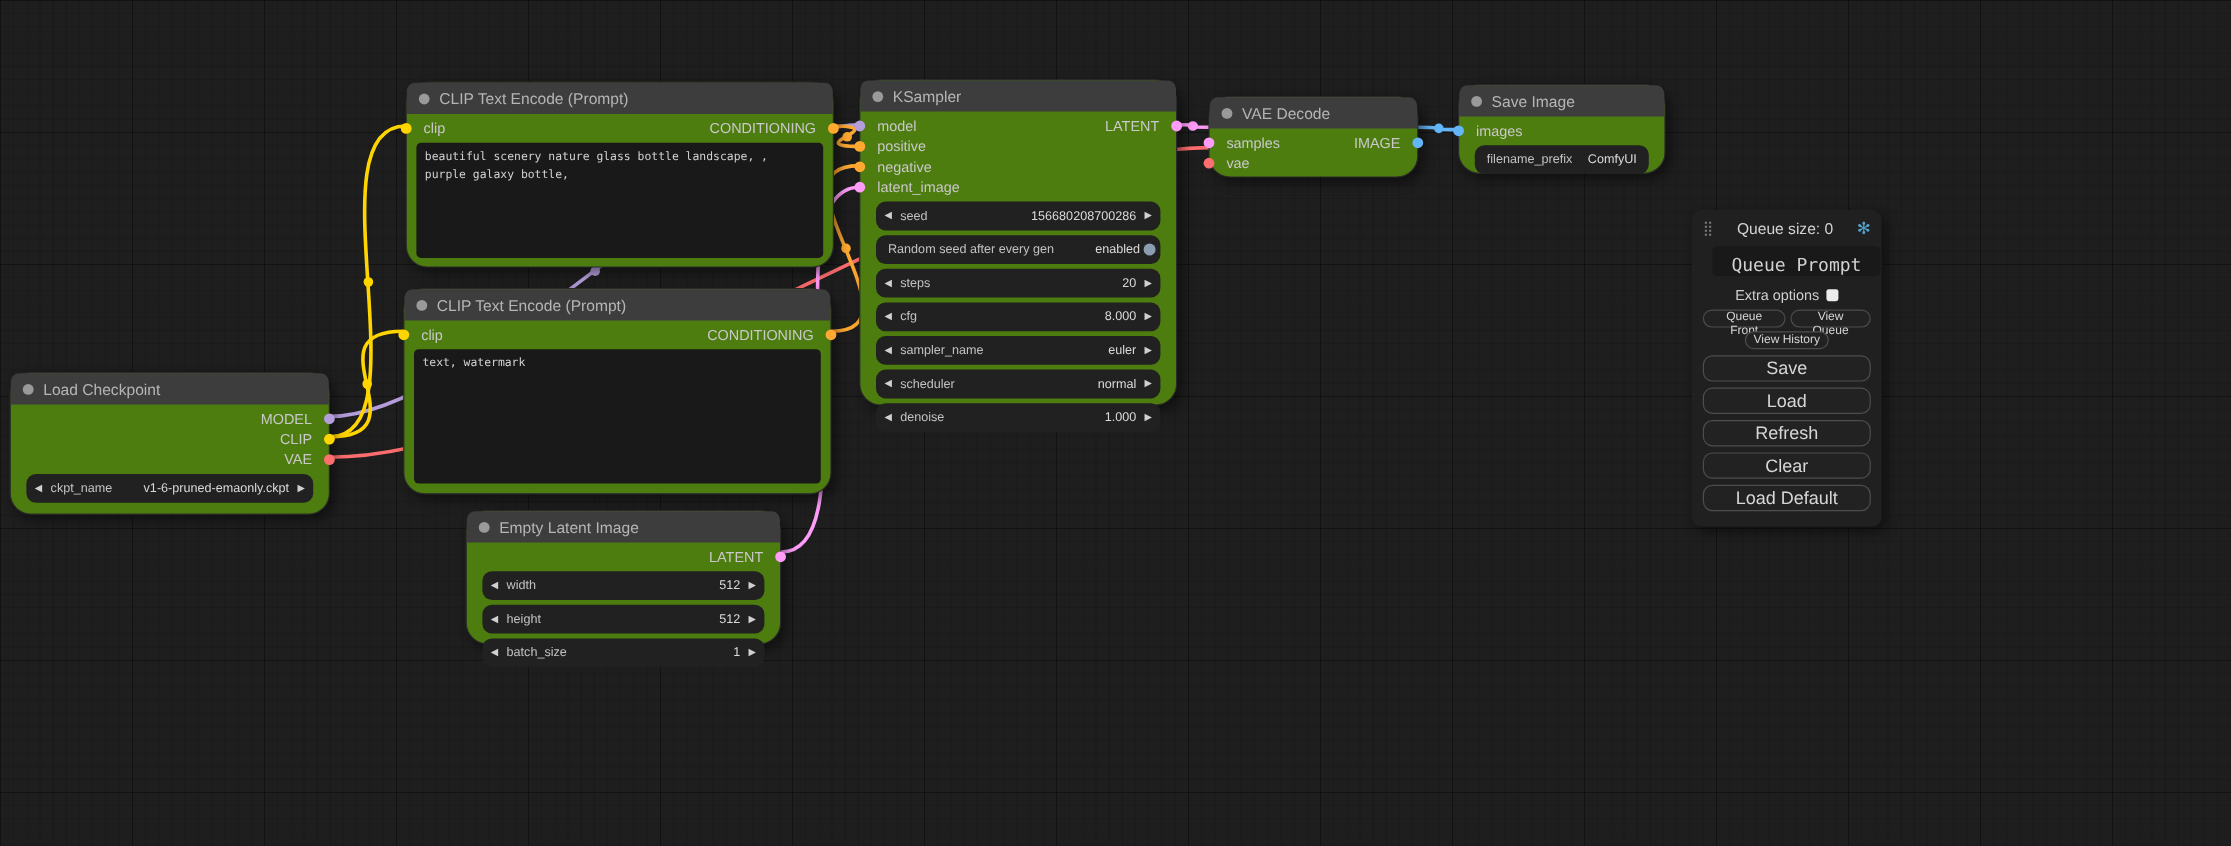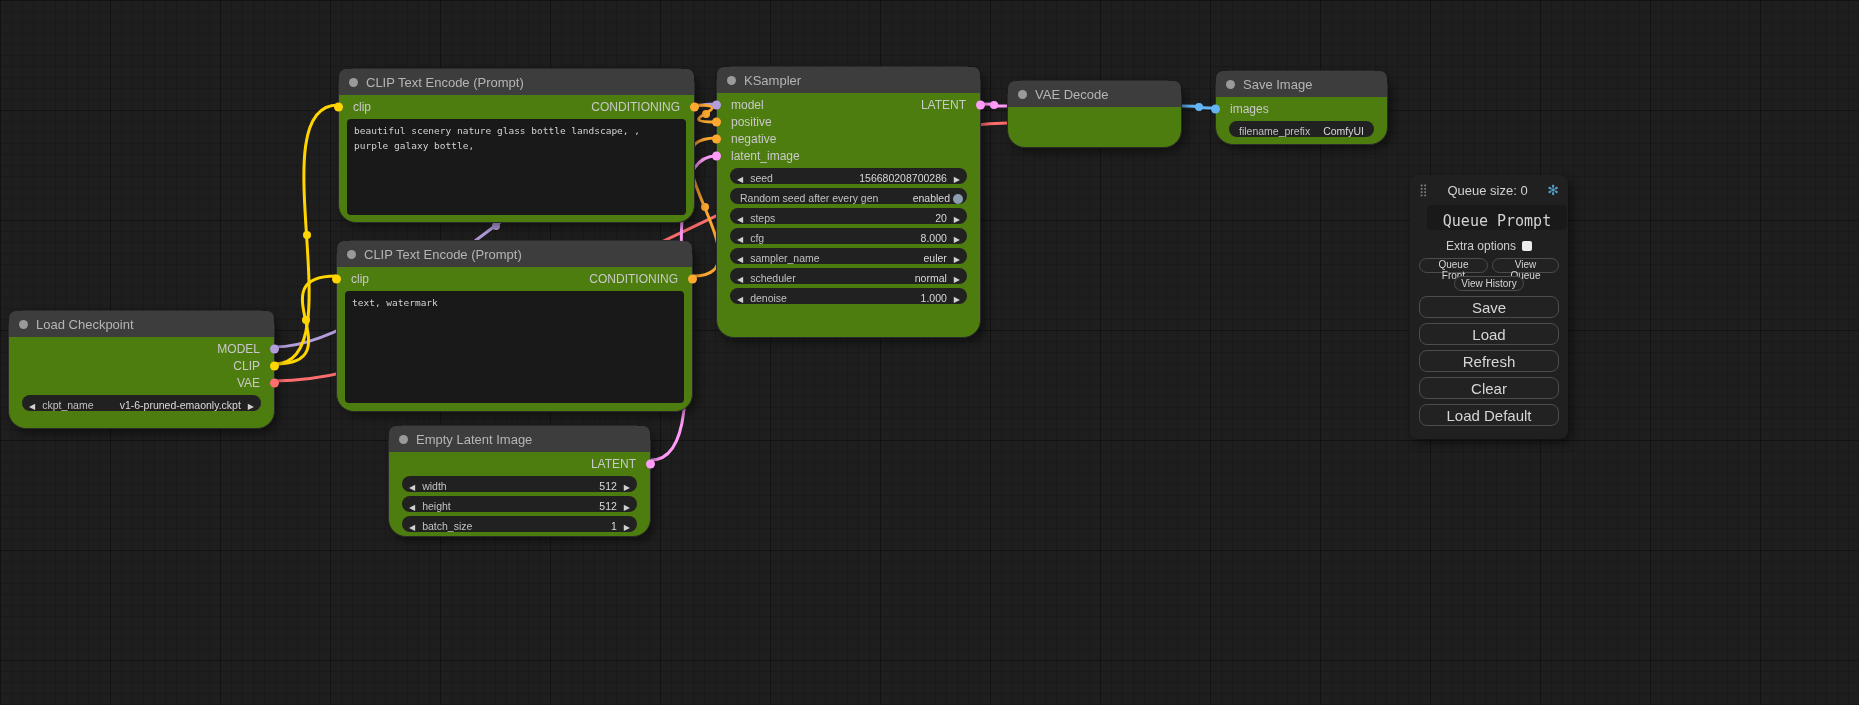--- a/index.html
+++ b/index.html
@@ -33,22 +33,22 @@
         padding:0 14px;font-size:12px;color:#c9c9c9}
   .slabel{white-space:nowrap}
   .slabel.out{margin-left:auto}
   .sdot{position:absolute;width:9px;height:9px;border-radius:50%;top:50%;
         transform:translateY(-50%);z-index:3}
   .sdot.left{left:-5px}.sdot.right{right:-5px}
   .c-model{background:#B39DDB}.c-clip{background:#FFD500}.c-vae{background:#FF6E6E}
   .c-cond{background:#FFA931}.c-latent{background:#FF9CF9}.c-image{background:#64B5F6}
 
   .widget{height:16px;background:#212121;border-radius:8px;margin:4px 13px 0;
-          display:flex;align-items:flex-end;font-size:10.5px;color:#c2c2c2;
-          padding:0 7px;white-space:nowrap}
+          display:flex;align-items:center;font-size:10.5px;color:#c2c2c2;
+          padding:12px 7px;white-space:nowrap}
   .widget .arrow{font-size:8px;color:#d0d0d0;line-height:1}
   .widget .wname{margin-left:7px}
   .widget .wvalue{margin-left:auto;margin-right:7px;color:#dadada}
   .widget.noarrows .wname{margin-left:3px}
   .widget.noarrows .wvalue{margin-right:3px}
   .knob{width:10px;height:10px;border-radius:50%;background:#8c9db1;flex:none;margin-right:-3px}
 
   .prompt{display:block;margin:4px 8px 0;width:calc(100% - 16px);background:#191919;
           border:none;border-radius:4px;color:#d2d2d2;
           font-family:"DejaVu Sans Mono",monospace;font-size:9.5px;line-height:1.55;
@@ -252,20 +252,32 @@
       <span class="arrow">▶</span>
     </div>
   </div>
 </div>
 
 <div class="node" style="left:1007px;top:80px;width:175px;height:68px">
   <div class="ntitle">
     <span class="ndot"></span>
     <span class="ntext">VAE Decode</span>
   </div>
+  <div class="nbody">
+    <div class="srow">
+      <span class="sdot left c-latent"></span>
+      <span class="slabel in">samples</span>
+      <span class="slabel out">IMAGE</span>
+      <span class="sdot right c-image"></span>
+    </div>
+    <div class="srow">
+      <span class="sdot left c-vae"></span>
+      <span class="slabel in">vae</span>
+    </div>
+  </div>
 </div>
 
 <div class="node" style="left:1215px;top:70px;width:173px;height:75px">
   <div class="ntitle">
     <span class="ndot"></span>
     <span class="ntext">Save Image</span>
   </div>
   <div class="nbody">
     <div class="srow">
       <span class="sdot left c-image"></span>

